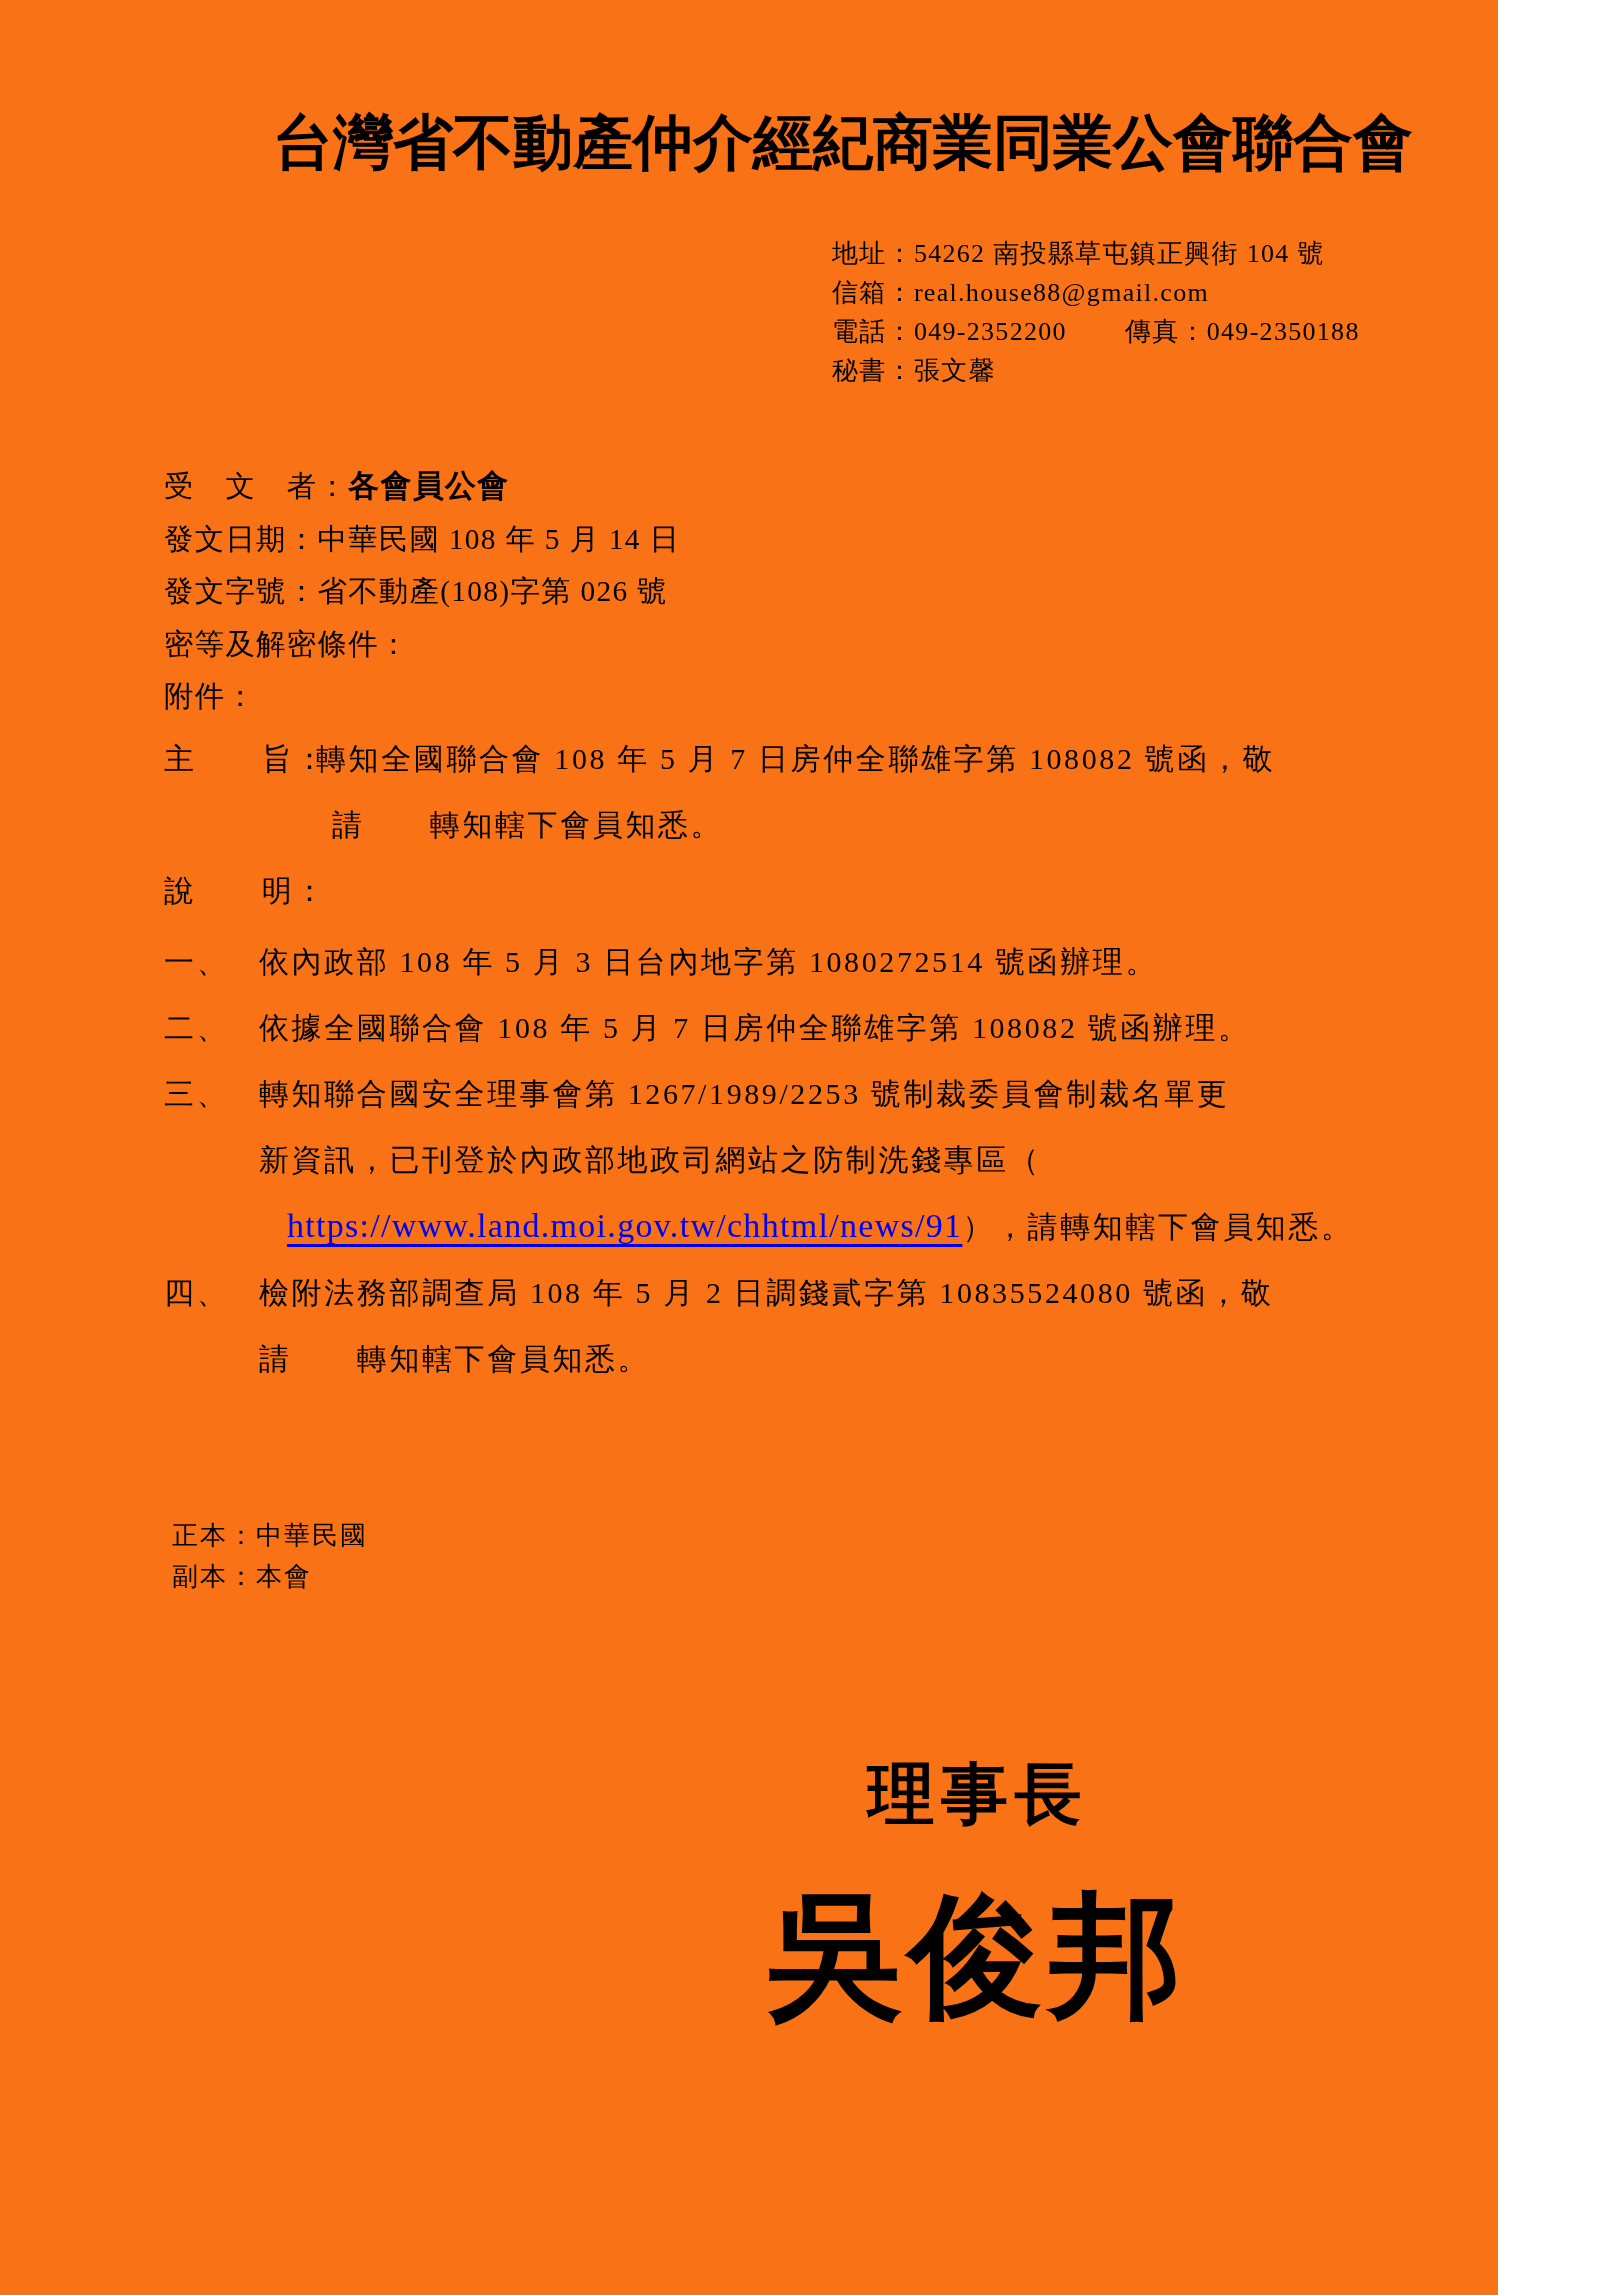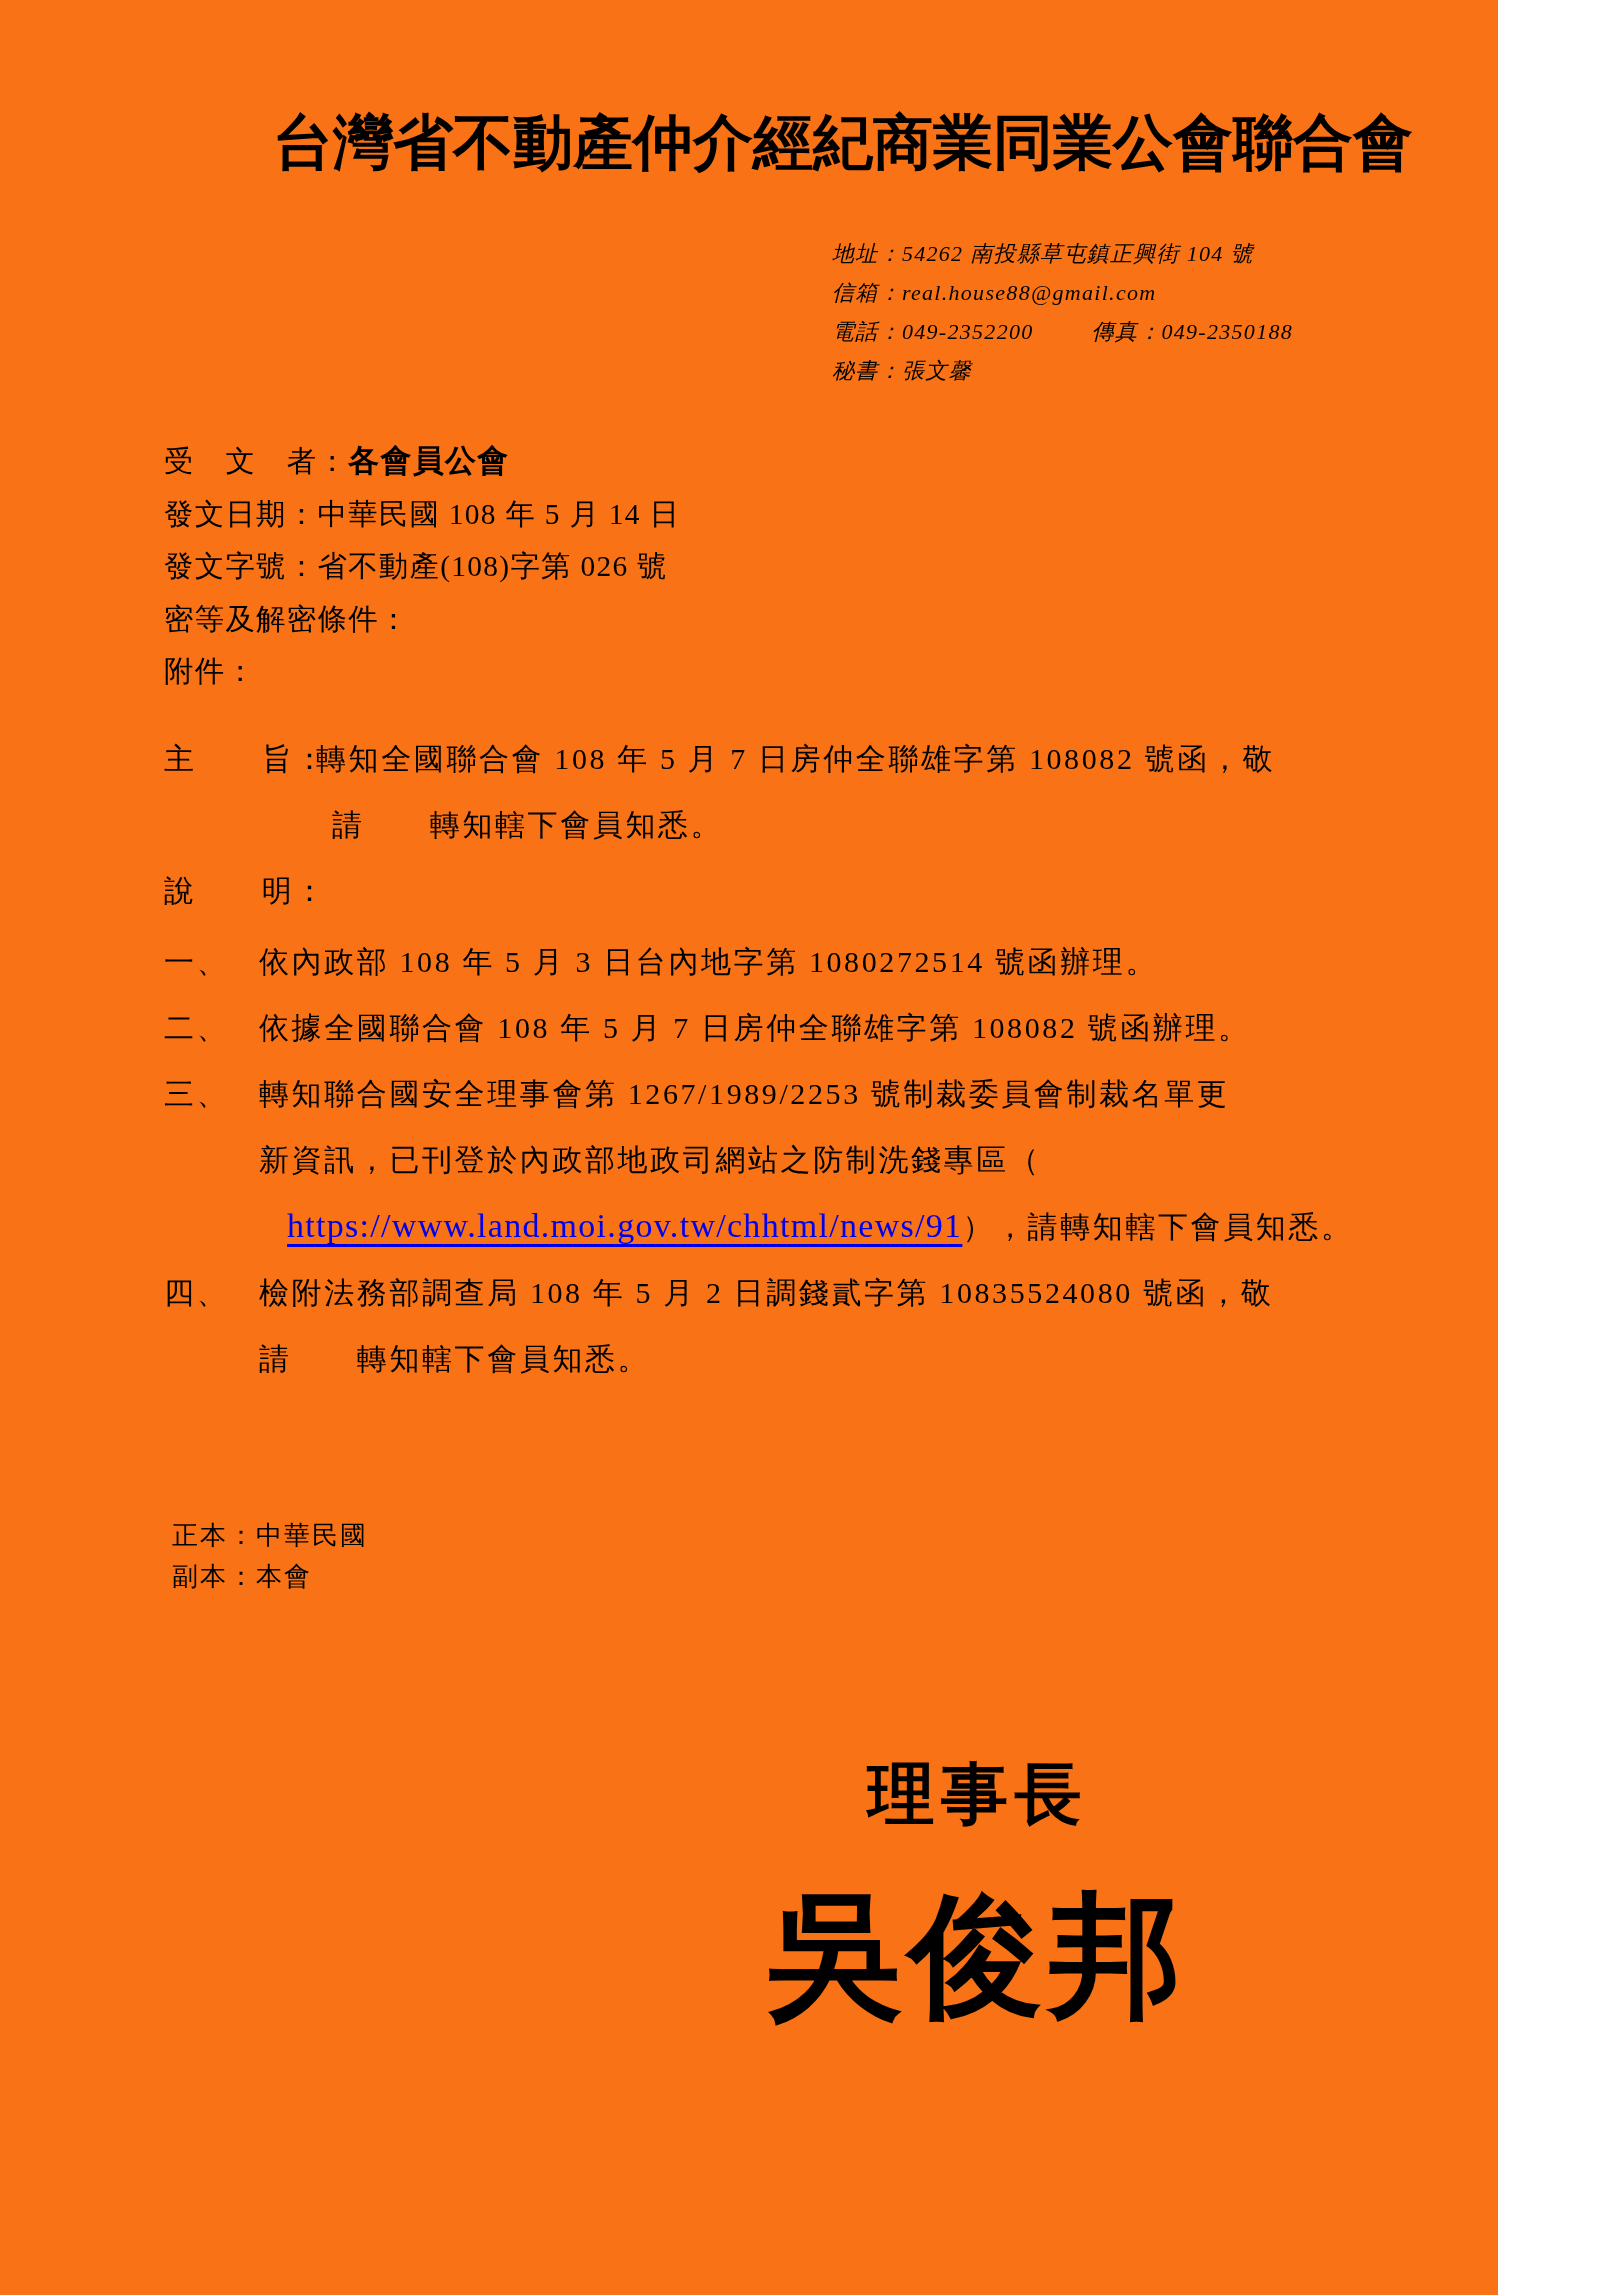--- a/index.html
+++ b/index.html
@@ -19,32 +19,31 @@
     left: 273px;
     font-size: 60px;
     font-weight: bold;
     white-space: nowrap;
     letter-spacing: 0;
   }
   .org-info {
     position: absolute;
     left: 832px;
     top: 234px;
-    font-size: 22px;
+    font-size: 26px;
     line-height: 39px;
     letter-spacing: 1.3px;
     white-space: nowrap;
-    font-style: italic;
   }
   .org-line { height: 39px; }
   .phone-row { display: flex; gap: 58px; }
   .fields {
     position: absolute;
     left: 164px;
-    top: 445px;
+    top: 470px;
     font-size: 29.4px;
     letter-spacing: 1.3px;
     white-space: nowrap;
   }
   .field-line { line-height: 31px; margin-bottom: 21.6px; }
   .recipient-value { font-weight: bold; font-size: 31px; }
   .subject-block {
     position: absolute;
     left: 164px;
     top: 726px;

